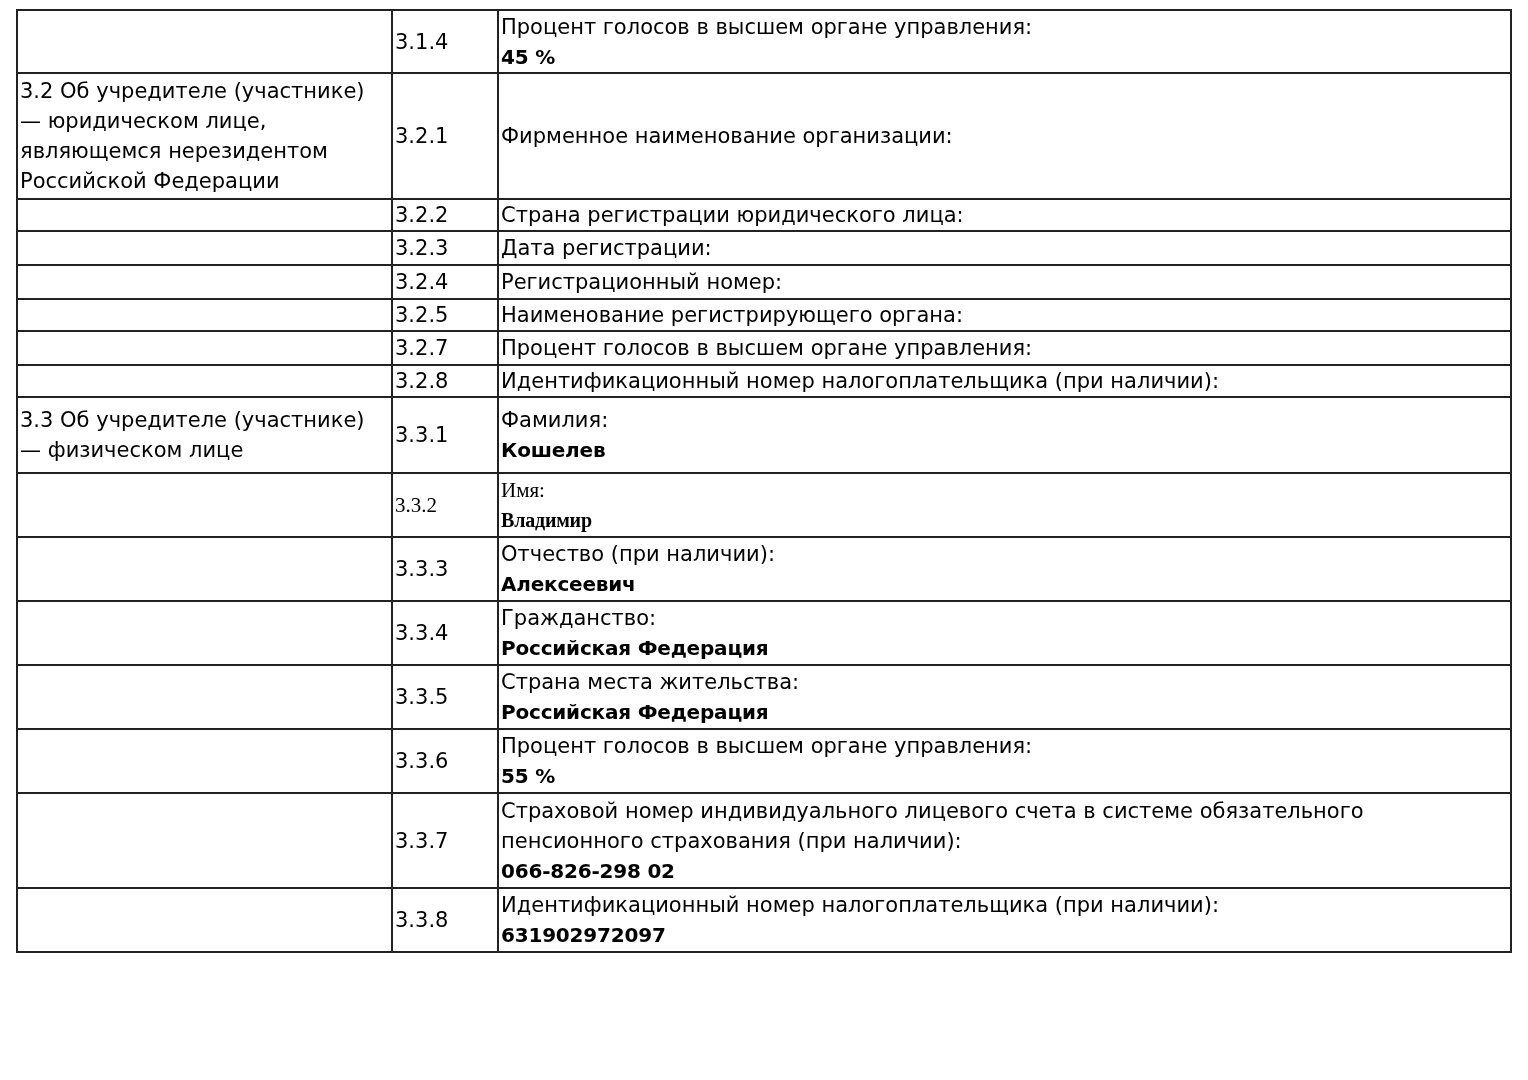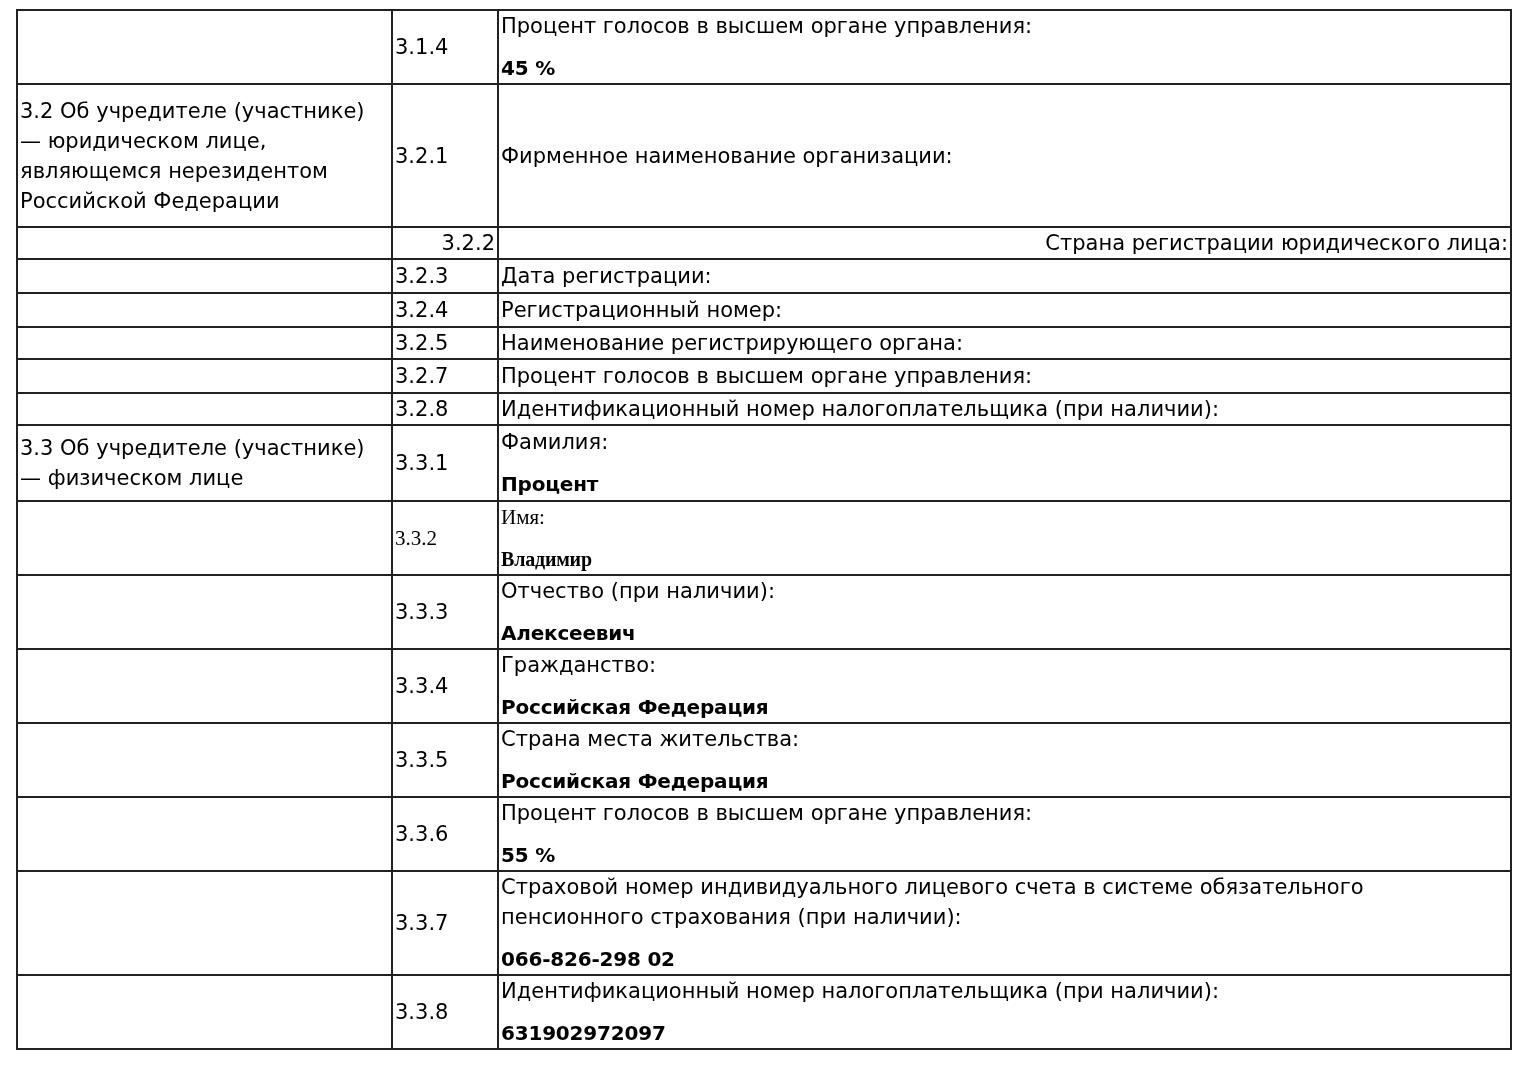--- a/index.html
+++ b/index.html
@@ -5,44 +5,44 @@
   html, body { margin: 0; padding: 0; background: #ffffff; }
   body { width: 1528px; height: 1080px; position: relative; overflow: hidden;
          font-family: "DejaVu Sans", sans-serif; color: #000; }
   table.doc { position: absolute; left: 16px; top: 9px; width: 1496px;
               border-collapse: collapse; table-layout: fixed; }
   table.doc td { border: 2px solid #222; padding: 0 2px; vertical-align: middle;
                  font-size: 21px; line-height: 30px; }
   td.c1 { width: 369px; }
   td.c2 { width: 100px; }
   td.c3 { width: auto; }
-  .val { font-weight: bold; font-size: 20px; letter-spacing: -0.2px; margin-top: 12px; }
+  .val { font-weight: bold; font-size: 20px; letter-spacing: -0.2px; }
   .lbl { display: block; }
 </style>
 </head>
 <body>
 
 <table class="doc">
   <tbody id="tbody">
       <tr style="height: 63px;">
         <td class="c1"></td>
         <td class="c2">3.1.4</td>
         <td class="c3">
           <span class="lbl">Процент голосов в высшем органе управления:</span>
           <span class="lbl val">45 %</span>
         </td>
       </tr>
-      <tr style="height: 143px;">
+      <tr style="height: 126px;">
         <td class="c1">3.2 Об учредителе (участнике) — юридическом лице, являющемся нерезидентом Российской Федерации</td>
         <td class="c2">3.2.1</td>
         <td class="c3">
           <span class="lbl">Фирменное наименование организации:</span>
         </td>
       </tr>
-      <tr style="height: 28px; text-align: right;">
+      <tr style="height: 28px;">
         <td class="c1"></td>
         <td class="c2">3.2.2</td>
         <td class="c3">
           <span class="lbl">Страна регистрации юридического лица:</span>
         </td>
       </tr>
       <tr style="height: 34px;">
         <td class="c1"></td>
         <td class="c2">3.2.3</td>
         <td class="c3">
@@ -75,21 +75,21 @@
         <td class="c2">3.2.8</td>
         <td class="c3">
           <span class="lbl">Идентификационный номер налогоплательщика (при наличии):</span>
         </td>
       </tr>
       <tr style="height: 76px; padding-left: 9px;">
         <td class="c1">3.3 Об учредителе (участнике) — физическом лице</td>
         <td class="c2">3.3.1</td>
         <td class="c3">
           <span class="lbl">Фамилия:</span>
-          <span class="lbl val">Процент</span>
+          <span class="lbl val">Кошелев</span>
         </td>
       </tr>
       <tr style="height: 64px; font-family: Liberation Serif, serif;">
         <td class="c1"></td>
         <td class="c2">3.3.2</td>
         <td class="c3">
           <span class="lbl">Имя:</span>
           <span class="lbl val">Владимир</span>
         </td>
       </tr>

